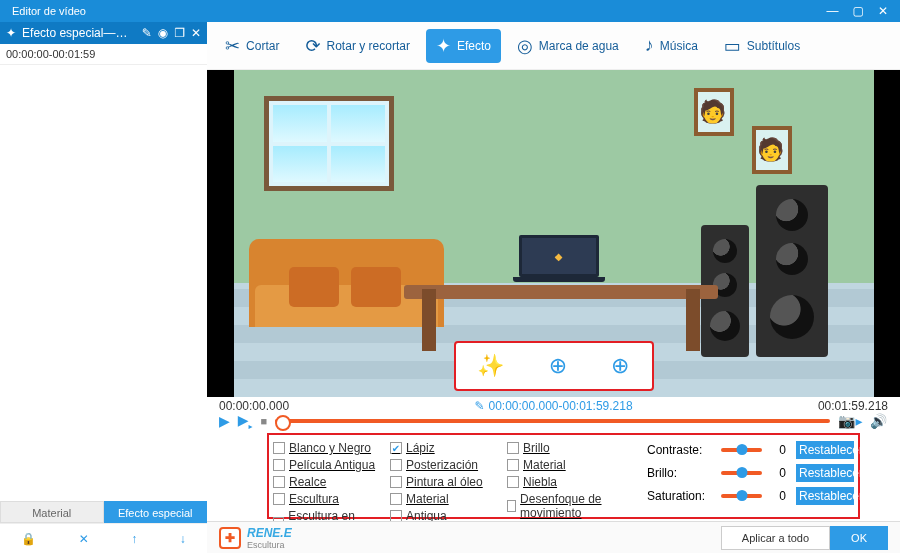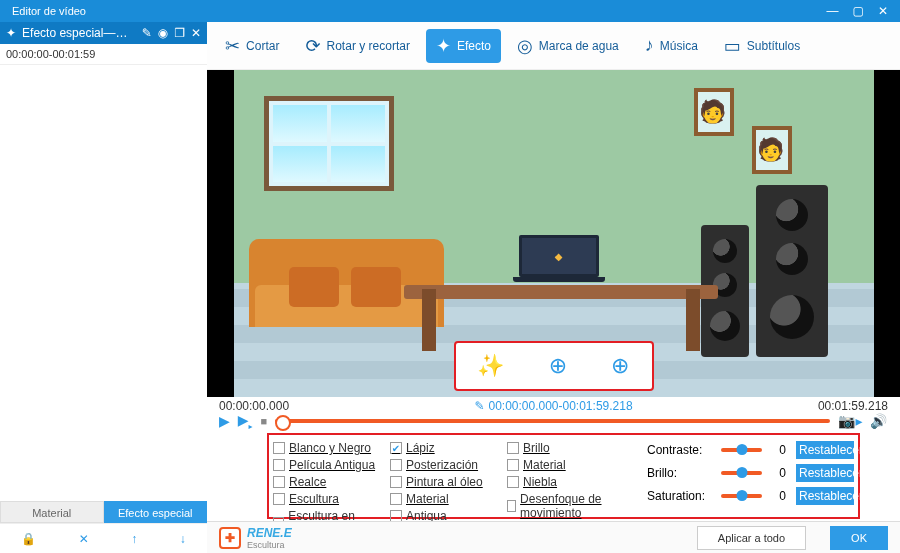--- a/index.html
+++ b/index.html
@@ -67,21 +67,21 @@
 .sliders{width:230px;padding:6px 4px 6px 18px;display:flex;flex-direction:column;gap:5px;border-left:1px solid rgba(0,0,0,0);}
 .sl-row{display:flex;align-items:center;gap:10px;font-size:11px;}
 .sl-row label{width:64px;}
 .slider{flex:1;height:4px;background:#f15a24;position:relative;border-radius:2px;}
 .slider::after{content:"";position:absolute;top:-4px;left:50%;width:11px;height:11px;background:#2e9be6;border-radius:50%;transform:translateX(-50%);}
 .sl-val{width:14px;text-align:right;}
 .reset{background:#2e9be6;color:#fff;border:none;padding:2px 3px;font-size:12px;cursor:pointer;width:58px;}
 .footer{height:32px;display:flex;align-items:center;justify-content:space-between;padding:0 12px;border-top:1px solid #ddd;background:#fafafa;}
 .brand{display:flex;align-items:center;gap:6px;color:#38a9e3;font-size:11px;}
 .brand .logo{width:22px;height:22px;background:#fff;border:2px solid #f15a24;color:#f15a24;display:flex;align-items:center;justify-content:center;font-weight:bold;border-radius:4px;}
-.footer-btns{display:flex;gap:24px;align-items:center;}
+.footer-btns{display:flex;gap:0;align-items:center;}
 .fbtn{padding:5px 20px;border:1px solid #ccc;background:#fff;cursor:pointer;font-size:11px;color:#333;}
 .fbtn.primary{background:#2e9be6;color:#fff;border-color:#2e9be6;}
 </style>
 </head>
 <body>
 
 <div class="titlebar">
   <span class="title">Editor de vídeo</span>
   <div class="winbtns">
     <span class="winbtn">—</span>

